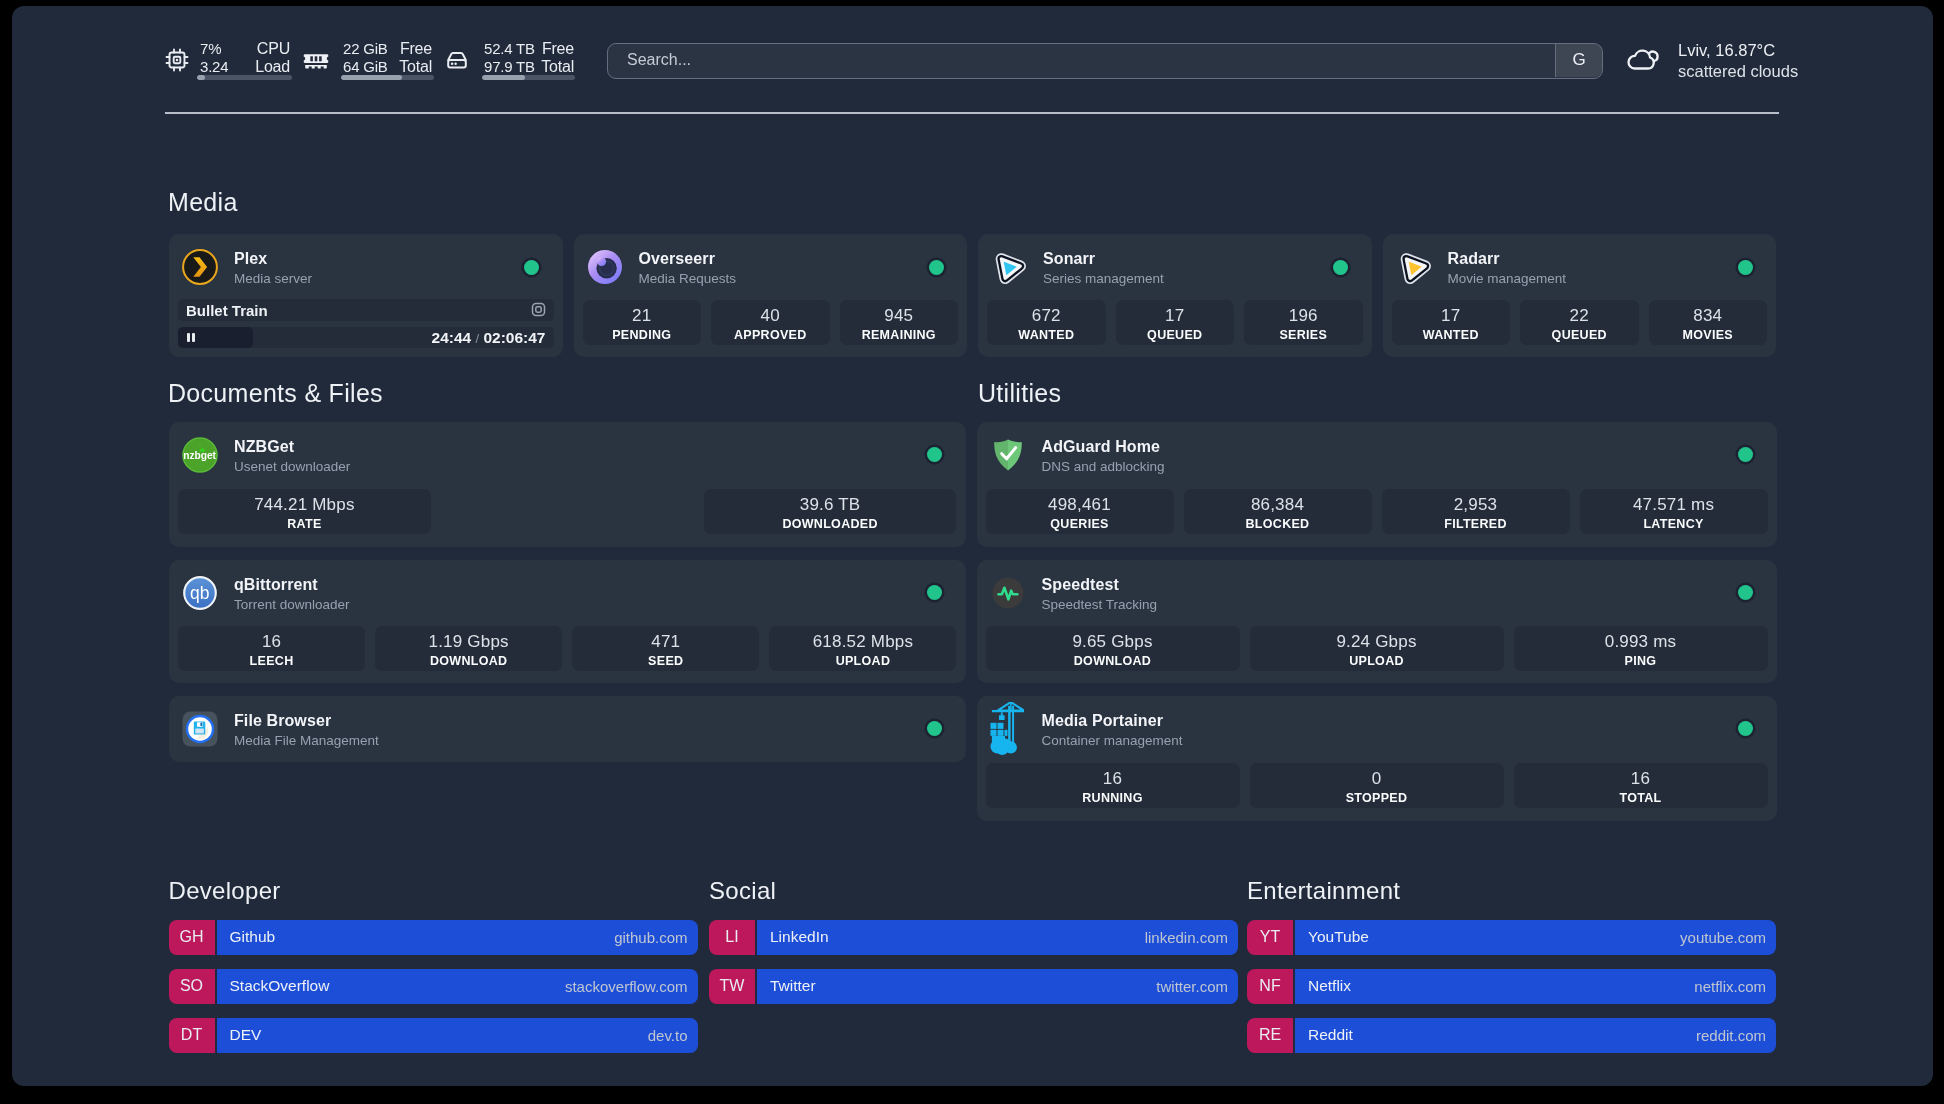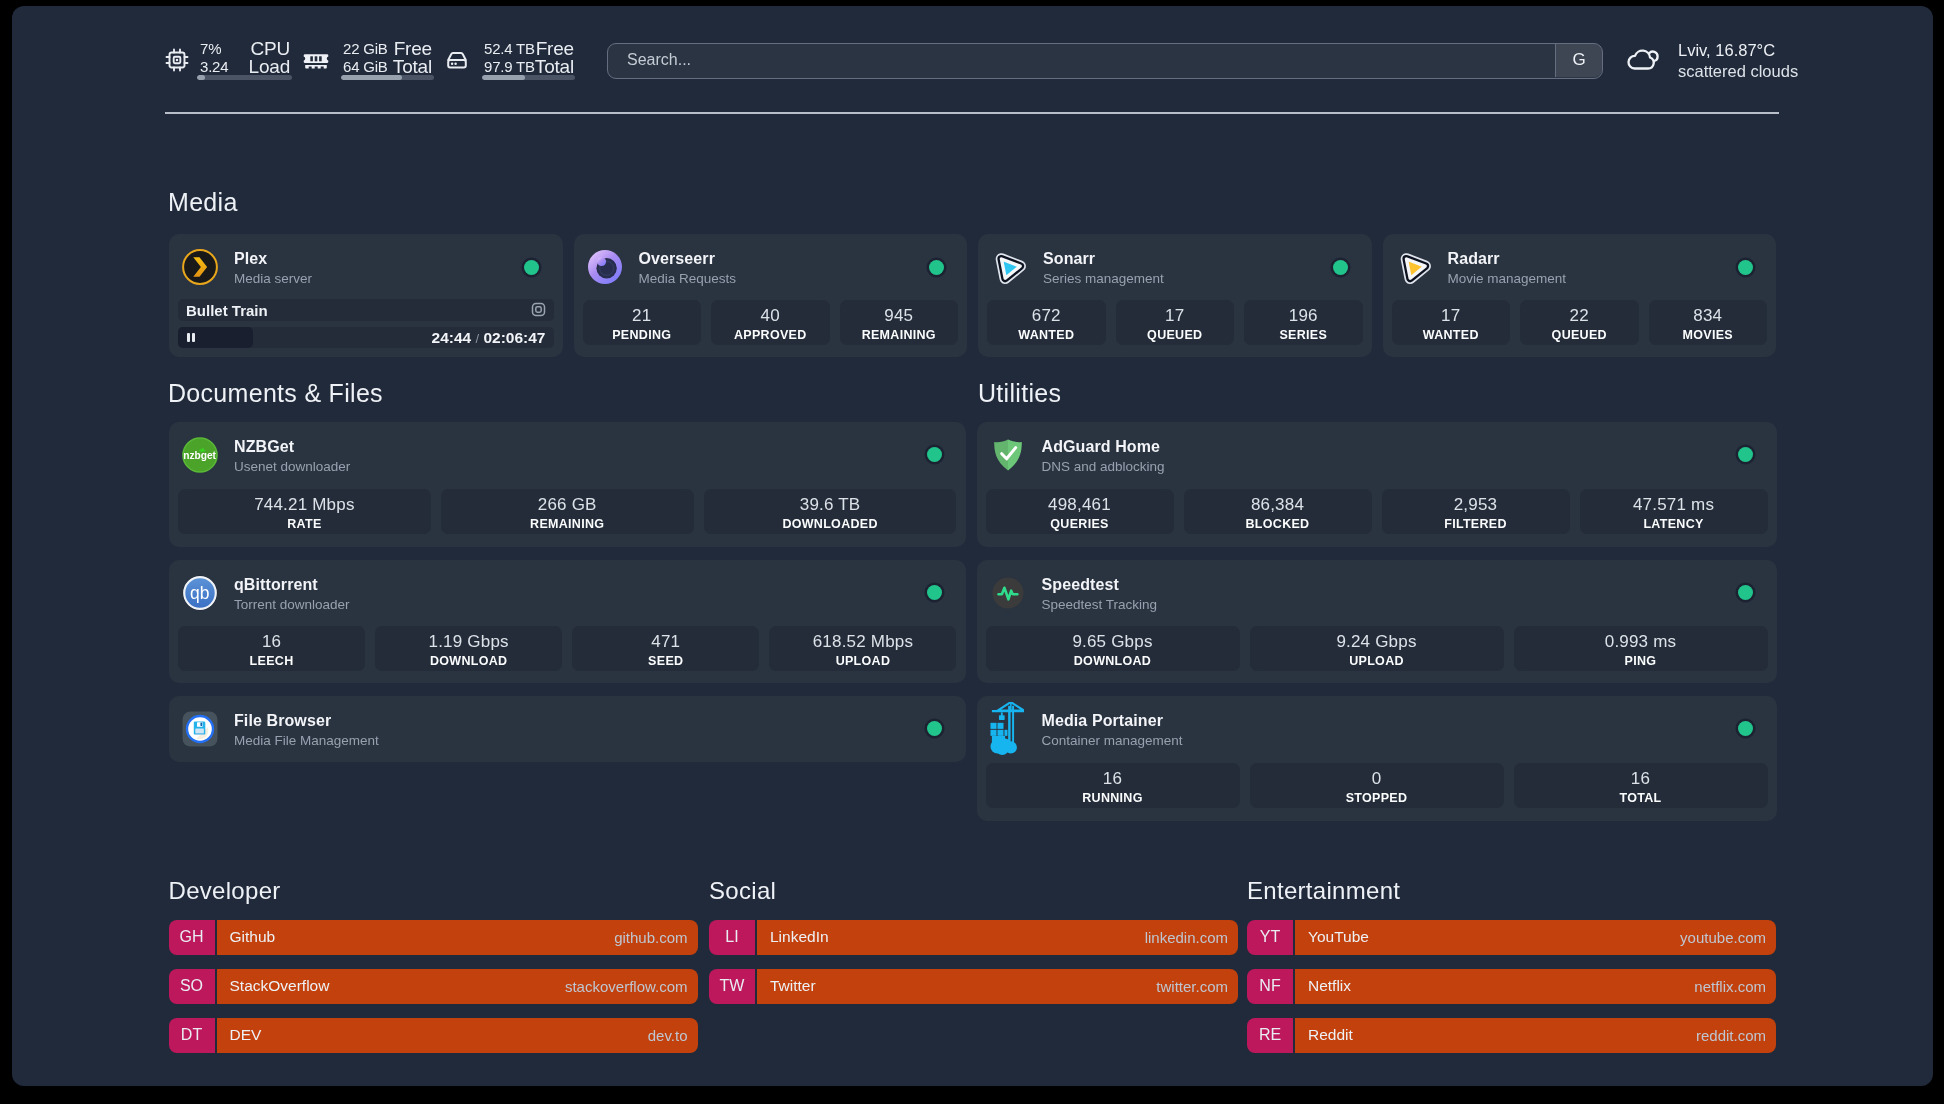--- a/index.html
+++ b/index.html
@@ -9,25 +9,25 @@
 .card { position:absolute; background:#2a3340; border-radius:10px; }
 .ttl { position:absolute; font-size:16px; font-weight:700; color:#f2f4f7; letter-spacing:0.1px; }
 .sub { position:absolute; font-size:13.5px; font-weight:400; color:#98a1af; }
 .dot { position:absolute; width:15px; height:15px; border-radius:50%; background:#21c48a; box-shadow:0 0 0 2.5px rgba(16,20,38,0.55); }
 .stat { position:absolute; background:#232c38; border-radius:7px; text-align:center; }
 .stat .v { display:block; font-size:17px; font-weight:400; color:#dde2e9; margin-top:6px; letter-spacing:0.2px;}
 .stat .l { display:block; font-size:12.5px; font-weight:700; color:#fbfcfd; margin-top:2px; letter-spacing:0.3px; }
 .h1 { position:absolute; font-size:25px; font-weight:400; color:#eef1f5; letter-spacing:0.3px; }
 .h2 { position:absolute; font-size:24px; font-weight:400; color:#eef1f5; letter-spacing:0.3px; }
 .bm-abbr { position:absolute; width:46px; background:#be185d; border-radius:8px 0 0 8px; color:#e9edf2; font-size:16px; font-weight:500; text-align:center; }
-.bm-main { position:absolute; background:#c2410c; border-radius:0 8px 8px 0; }
+.bm-main { position:absolute; background:#1d4ed8; border-radius:0 8px 8px 0; }
 .bm-name { position:absolute; left:13px; font-size:15.5px; color:#eef1f5; font-weight:500; }
 .bm-url { position:absolute; right:10px; font-size:15px; color:#bfc6d1; }
 .resval { position:absolute; font-size:15px; color:#e9edf2; line-height:18px; letter-spacing:-0.2px; }
-.reslab { position:absolute; font-size:19px; color:#e9edf2; line-height:18px; text-align:right; letter-spacing:-0.2px; }
+.reslab { position:absolute; font-size:16px; color:#e9edf2; line-height:18px; text-align:right; letter-spacing:-0.2px; }
 .bar { position:absolute; height:5px; border-radius:3px; background:#4a5464; overflow:hidden; }
 .bar > div { height:100%; background:#97a1ae; border-radius:3px; }
 </style></head><body>
 <div class="page"></div>
 
 <div class="abs" style="left:165px; top:48px;"><svg width="24" height="24" viewBox="0 0 24 24" fill="none" stroke="#e9edf2" stroke-width="1.9" stroke-linecap="round">
 <rect x="4.5" y="4.5" width="15" height="15" rx="2.2"></rect>
 <rect x="8.7" y="8.7" width="6.6" height="6.6" rx="1.2"></rect>
 <rect x="10.9" y="10.9" width="2.2" height="2.2" fill="#e9edf2" stroke="none"></rect>
 <path d="M9 1.5v3M15 1.5v3M9 19.5v3M15 19.5v3M1.5 9h3M1.5 15h3M19.5 9h3M19.5 15h3"></path>
@@ -199,24 +199,20 @@
 <circle cx="18" cy="18" r="17" fill="none" stroke="#59b837" stroke-width="1.6"></circle>
 <path d="M16.5 13.5 l4.5 -2.5 l2.5 3 l-4 1 z" fill="#37d321"></path>
 <text x="17.6" y="21.6" font-family="Liberation Sans, sans-serif" font-size="10.2" font-weight="700" fill="#ffffff" text-anchor="middle">nzbget</text>
 </svg></div>
     <div class="ttl" style="left:65px; top:16px;">NZBGet</div>
     <div class="sub" style="left:65px; top:37px;">Usenet downloader</div>
     <div class="dot" style="left:758.0px; top:25.5px;"></div>
     <div class="stat" style="left:9.0px; top:67px; width:252.8px; height:45px;">
       <span class="v">744.21 Mbps</span>
       <span class="l">RATE</span>
-    </div>
-    <div class="stat" style="left:271.8px; top:67px; width:252.8px; height:45px;">
-      <span class="v">266 GB</span>
-      <span class="l">REMAINING</span>
     </div>
     <div class="stat" style="left:534.7px; top:67px; width:252.8px; height:45px;">
       <span class="v">39.6 TB</span>
       <span class="l">DOWNLOADED</span>
     </div>
   </div>
 <div class="card" style="left:976.5px; top:421.5px; width:800px; height:125px;">
     <div class="abs" style="left:13px; top:15px; width:36px;"><svg width="36" height="36" viewBox="0 0 36 36">
 <defs>
           <linearGradient id="adg" x1="0" y1="0" x2="1" y2="0">

